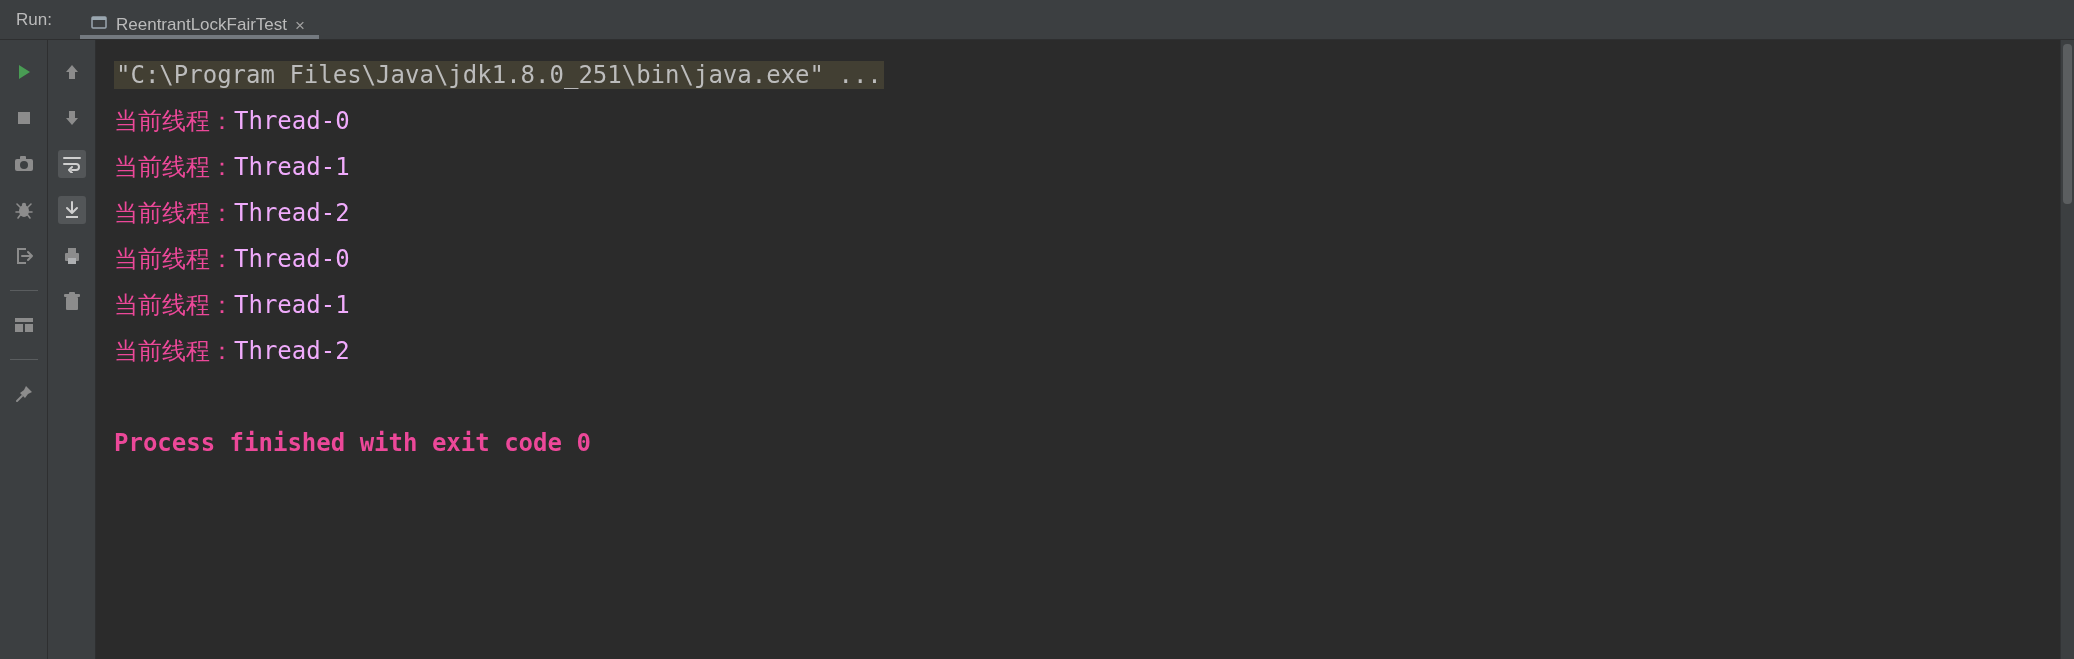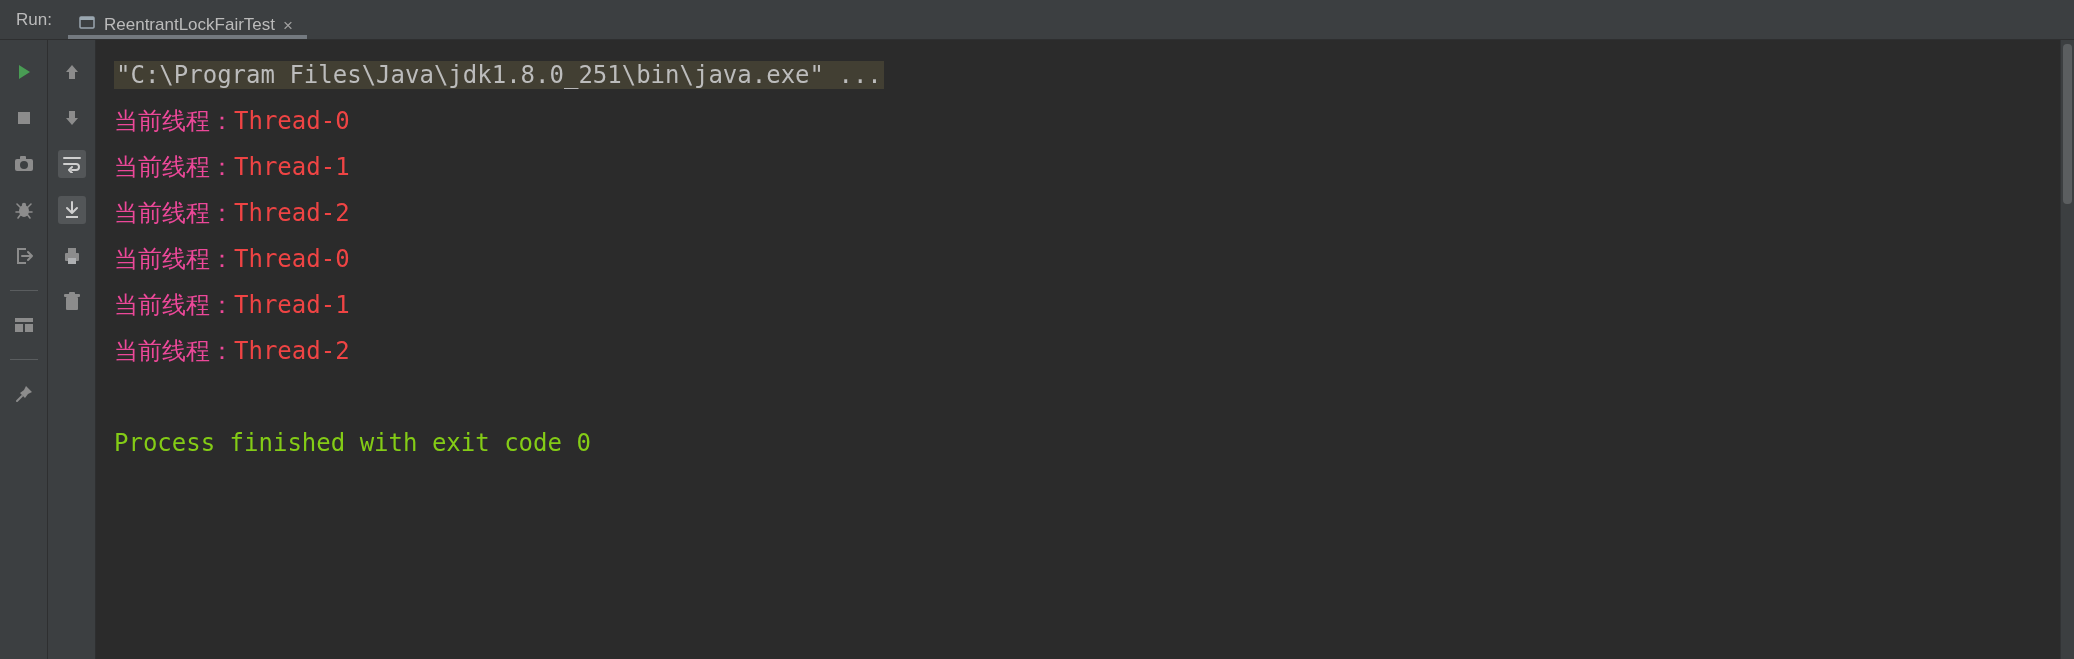--- a/index.html
+++ b/index.html
@@ -17,20 +17,21 @@
     width: 100%;
     height: 100%;
     background: #3c3f41;
   }
   .header {
     height: 40px;
     display: flex;
     align-items: stretch;
     background: #3c3f41;
     border-bottom: 1px solid #2e2f30;
+    gap: 12px;
   }
   .header-label {
     width: 68px;
     display: flex;
     align-items: center;
     justify-content: center;
     color: #bbbbbb;
     font-size: 17px;
   }
   .tab {
@@ -96,22 +97,22 @@
     overflow: auto;
     white-space: pre;
   }
   .cmdline {
     background: #423f33;
     display: inline;
     color: #bcbcbc;
     padding: 0 2px;
   }
   .thread-prefix { color: #ec4899; }
-  .thread-name { color: #ef4444; }
-  .exit-line { color: #84cc16; }
+  .thread-name { color: #f0abfc; }
+  .exit-line { color: #ec4899; font-weight: bold; }
   .scrollbar-v {
     width: 14px;
     background: #3c3f41;
     position: relative;
     border-left: 1px solid #313335;
   }
   .scrollbar-thumb {
     position: absolute;
     left: 2px; right: 2px;
     top: 4px; height: 160px;

